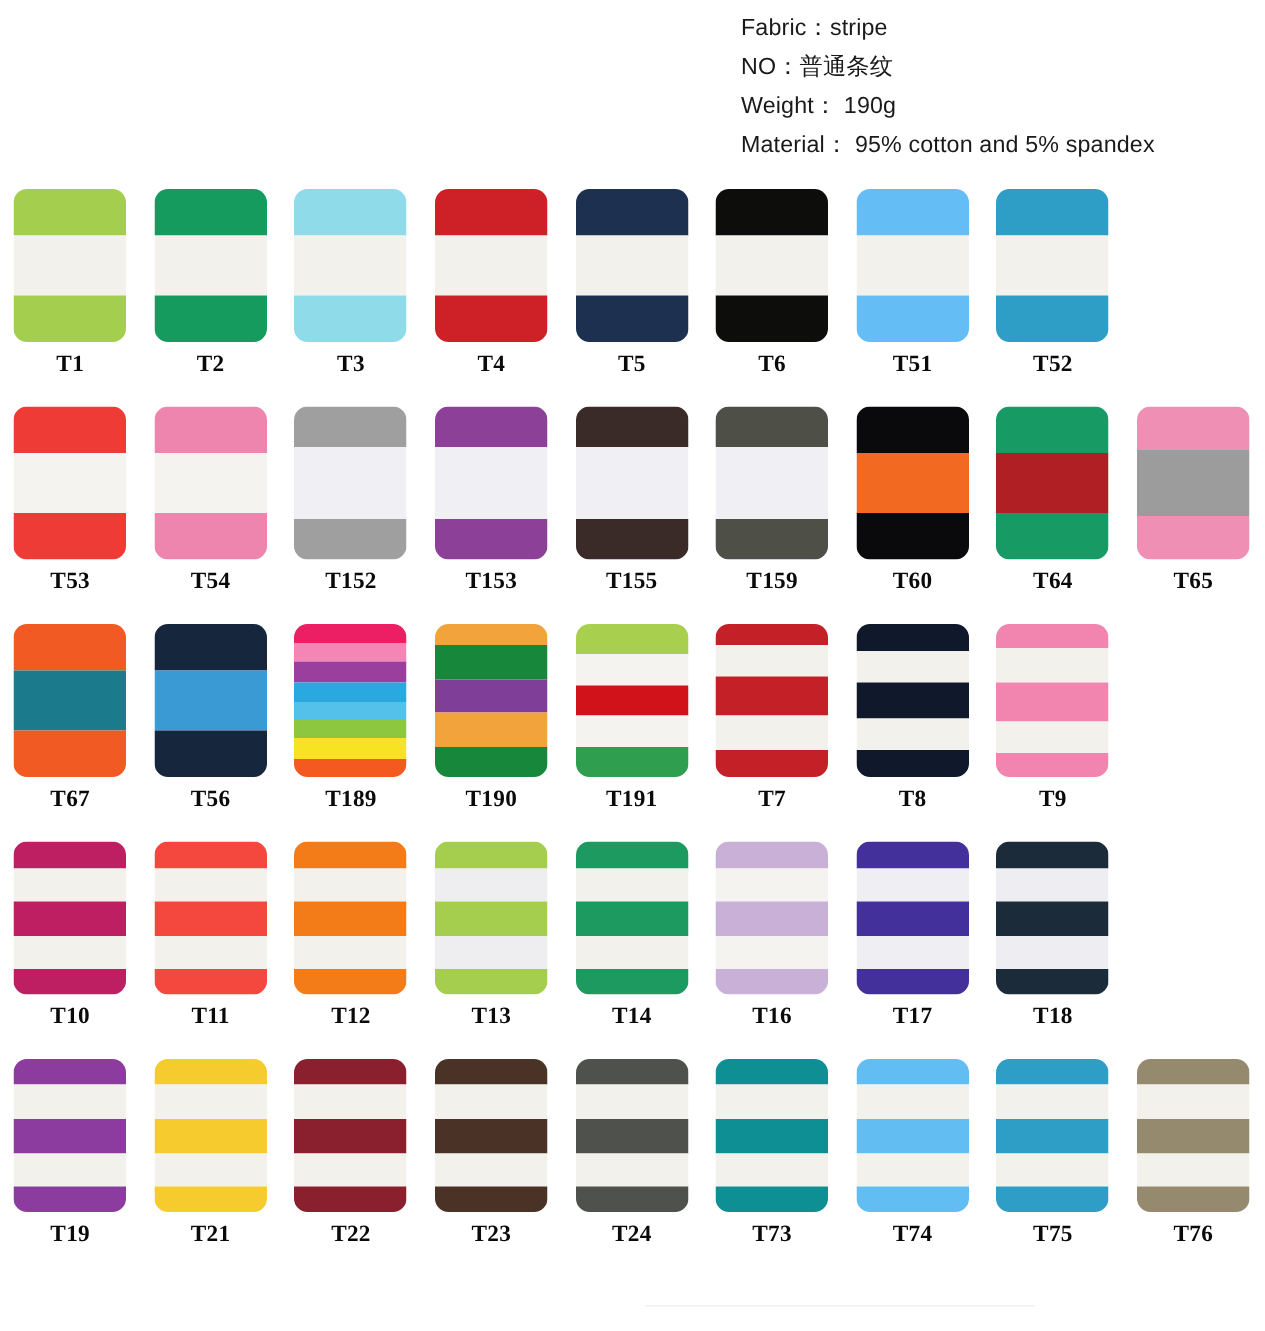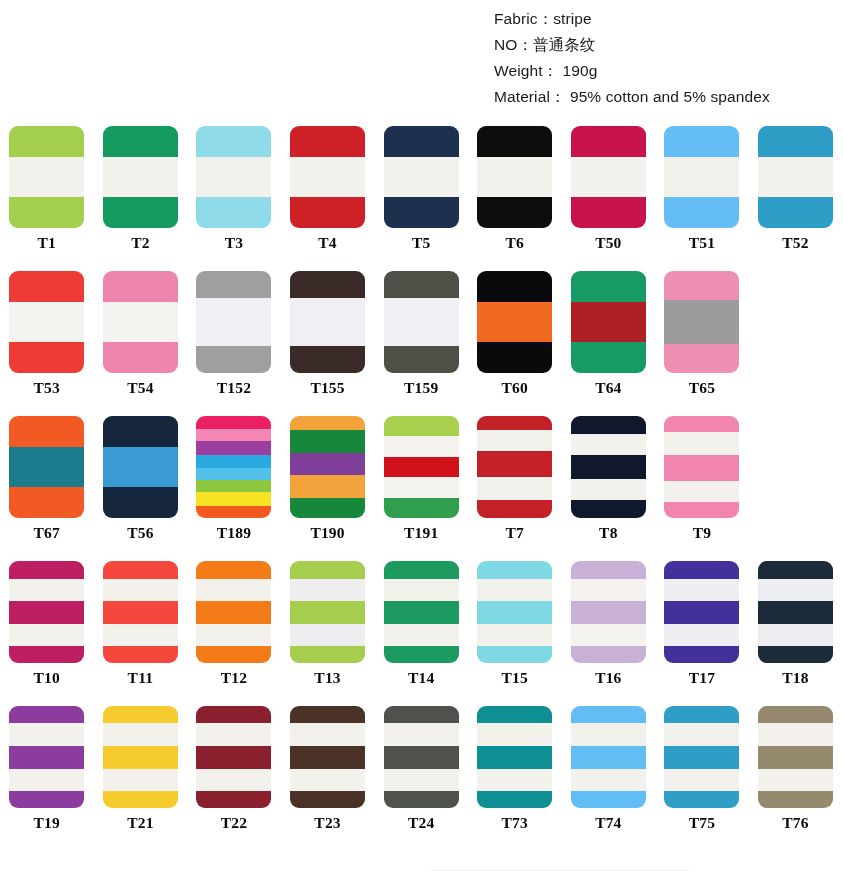--- a/index.html
+++ b/index.html
@@ -136,28 +136,20 @@
       <div class="swatch-cell">
         <div class="swatch">
           <div class="band" style="background: rgb(13, 14, 12); height: 30%;"></div>
           <div class="band" style="background: rgb(242, 241, 236); height: 40%;"></div>
           <div class="band" style="background: rgb(13, 14, 12); height: 30%;"></div>
         </div>
         <div class="swatch-label">T6</div>
       </div>
       <div class="swatch-cell">
         <div class="swatch">
-          <div class="band" style="background: rgb(200, 19, 74); height: 30%;"></div>
-          <div class="band" style="background: rgb(242, 241, 236); height: 40%;"></div>
-          <div class="band" style="background: rgb(200, 19, 74); height: 30%;"></div>
-        </div>
-        <div class="swatch-label">T50</div>
-      </div>
-      <div class="swatch-cell">
-        <div class="swatch">
           <div class="band" style="background: rgb(100, 189, 245); height: 30%;"></div>
           <div class="band" style="background: rgb(242, 241, 236); height: 40%;"></div>
           <div class="band" style="background: rgb(100, 189, 245); height: 30%;"></div>
         </div>
         <div class="swatch-label">T51</div>
       </div>
       <div class="swatch-cell">
         <div class="swatch">
           <div class="band" style="background: rgb(46, 158, 199); height: 30%;"></div>
           <div class="band" style="background: rgb(242, 241, 236); height: 40%;"></div>
@@ -183,20 +175,28 @@
         </div>
         <div class="swatch-label">T54</div>
       </div>
       <div class="swatch-cell">
         <div class="swatch">
           <div class="band" style="background: rgb(159, 159, 159); height: 26%;"></div>
           <div class="band" style="background: rgb(240, 239, 244); height: 48%;"></div>
           <div class="band" style="background: rgb(159, 159, 159); height: 26%;"></div>
         </div>
         <div class="swatch-label">T152</div>
+      </div>
+      <div class="swatch-cell">
+        <div class="swatch">
+          <div class="band" style="background: rgb(140, 64, 152); height: 26%;"></div>
+          <div class="band" style="background: rgb(240, 239, 244); height: 48%;"></div>
+          <div class="band" style="background: rgb(140, 64, 152); height: 26%;"></div>
+        </div>
+        <div class="swatch-label">T153</div>
       </div>
       <div class="swatch-cell">
         <div class="swatch">
           <div class="band" style="background: rgb(59, 43, 40); height: 26%;"></div>
           <div class="band" style="background: rgb(240, 239, 244); height: 48%;"></div>
           <div class="band" style="background: rgb(59, 43, 40); height: 26%;"></div>
         </div>
         <div class="swatch-label">T155</div>
       </div>
       <div class="swatch-cell">
@@ -359,30 +359,20 @@
           <div class="band" style="background: rgb(29, 154, 95); height: 18%;"></div>
           <div class="band" style="background: rgb(242, 241, 236); height: 21%;"></div>
           <div class="band" style="background: rgb(29, 154, 95); height: 23%;"></div>
           <div class="band" style="background: rgb(242, 241, 236); height: 21%;"></div>
           <div class="band" style="background: rgb(29, 154, 95); height: 17%;"></div>
         </div>
         <div class="swatch-label">T14</div>
       </div>
       <div class="swatch-cell">
         <div class="swatch">
-          <div class="band" style="background: rgb(127, 217, 229); height: 18%;"></div>
-          <div class="band" style="background: rgb(242, 241, 236); height: 21%;"></div>
-          <div class="band" style="background: rgb(127, 217, 229); height: 23%;"></div>
-          <div class="band" style="background: rgb(242, 241, 236); height: 21%;"></div>
-          <div class="band" style="background: rgb(127, 217, 229); height: 17%;"></div>
-        </div>
-        <div class="swatch-label">T15</div>
-      </div>
-      <div class="swatch-cell">
-        <div class="swatch">
           <div class="band" style="background: rgb(200, 176, 214); height: 18%;"></div>
           <div class="band" style="background: rgb(244, 243, 239); height: 21%;"></div>
           <div class="band" style="background: rgb(200, 176, 214); height: 23%;"></div>
           <div class="band" style="background: rgb(244, 243, 239); height: 21%;"></div>
           <div class="band" style="background: rgb(200, 176, 214); height: 17%;"></div>
         </div>
         <div class="swatch-label">T16</div>
       </div>
       <div class="swatch-cell">
         <div class="swatch">

